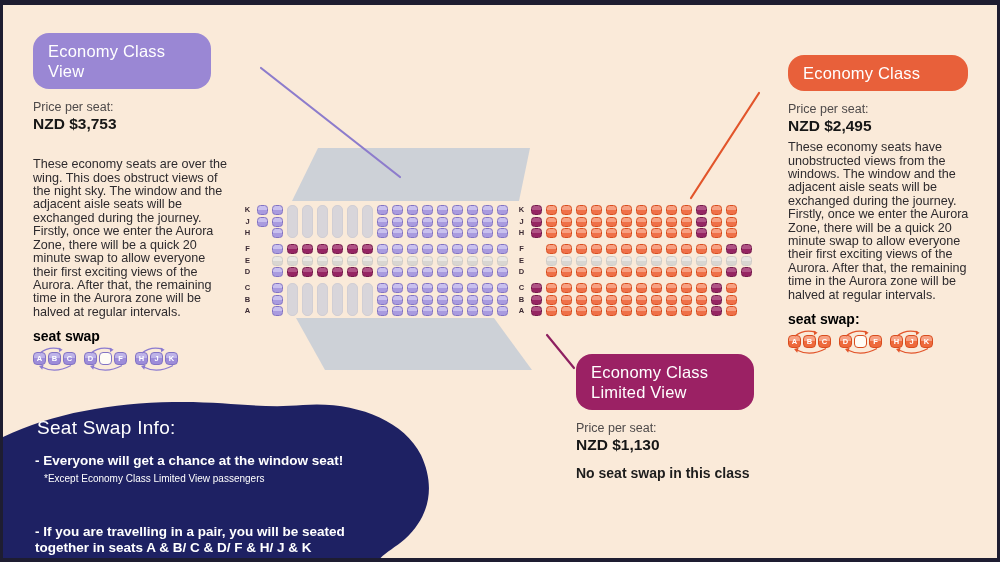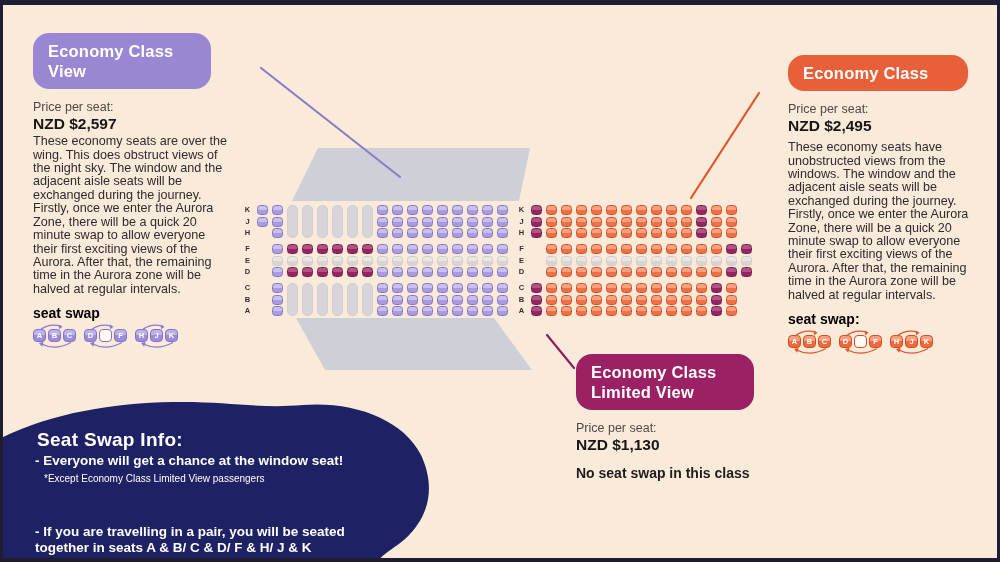--- a/index.html
+++ b/index.html
@@ -21,32 +21,32 @@
   .seat-col{display:flex;flex-direction:column;gap:1.5px;width:11px;}
   .seat{width:11px;height:10px;border-radius:3.5px;box-sizing:border-box;border:1px solid transparent;}
   .seat-hidden{visibility:hidden;}
   .seat-P{border-color:#8273c4;background:linear-gradient(180deg,#c9c0ee 45%,#a99bdf 45%);}
   .seat-O{border-color:#d94d1f;background:linear-gradient(180deg,#f7a183 45%,#ef7048 45%);}
   .seat-L{border-color:#761a4c;background:linear-gradient(180deg,#b05385 45%,#952562 45%);}
   .seat-E{border-color:#cfccc8;background:linear-gradient(180deg,#eae7e3 45%,#d9d6d1 45%);}
   .seat-bar{width:11px;height:33px;border-radius:5px;background:#d8d5da;border:1px solid #d1ced4;box-sizing:border-box;}
   
   .panel{position:absolute;z-index:4;}
-  .title-box{box-sizing:border-box;border-radius:16px;color:#fff;font-weight:700;
+  .title-box{box-sizing:border-box;border-radius:16px;color:#fff;font-weight:400;
     font-size:16.5px;line-height:1.22;padding:8px 10px 8px 15px;letter-spacing:.2px;}
   .title-box span{display:block;}
   #wing-panel{left:30px;top:28px;width:200px;}
   #wing-panel .title-box{width:178px;background:#9a87d4;}
   #no-wing-panel{left:785px;top:50px;width:196px;}
   #no-wing-panel .title-box{width:180px;background:#e8603a;}
   #limited-panel{left:573px;top:349px;width:200px;}
   #limited-panel .title-box{width:178px;background:#9b2164;}
   .price-label{font-size:12.5px;color:#4e4a4a;margin-top:11px;}
   .price-value{font-size:15.5px;font-weight:700;color:#161616;margin-top:1px;}
-  .desc{font-size:12.6px;line-height:13.4px;color:#2e2b2e;font-weight:500;margin-top:2px;}
+  .desc{font-size:12.6px;line-height:13.4px;color:#2e2b2e;font-weight:500;margin-top:25px;}
   #wing-panel .desc{width:196px;}
   #no-wing-panel .desc{width:198px;margin-top:6px;}
   #limited-panel .desc{width:200px;margin-top:9px;}
   .swap-label{font-size:14px;font-weight:700;color:#000000;margin-top:9px;}
   .no-swap{font-size:14px;font-weight:700;color:#1d1d1d;margin-top:11px;}
   
   .swap-row{display:flex;gap:8px;margin-top:2px;}
   .swap-group{position:relative;padding:6px 0 8px;}
   .swap-seats{display:flex;gap:2px;}
   .swap-seat{width:13px;height:13px;box-sizing:border-box;border-radius:4px;border:1px solid;
@@ -55,21 +55,21 @@
   .swap-purple .swap-seat{background:linear-gradient(180deg,#beb3e8 42%,#9d8cd9 42%);border-color:#8273c4;}
   .swap-orange{color:#e2552b;}
   .swap-orange .swap-seat{background:linear-gradient(180deg,#f7a183 42%,#ee6a3c 42%);border-color:#d94d1f;}
   .swap-seat.blank{background:#fffcf6;color:transparent;}
   .arc{position:absolute;left:0;width:45px;}
   .arc-top{top:0;height:8px;}
   .arc-bot{bottom:0;height:9px;}
   
   #blob{position:absolute;left:0;top:388px;width:440px;height:174px;z-index:3;pointer-events:none;}
   #swap-info{position:absolute;left:0;top:0;width:440px;height:562px;z-index:4;color:#fff;}
-  #swap-info .si-title{position:absolute;left:34px;top:424px;font-size:19px;font-weight:700;letter-spacing:.3px;}
+  #swap-info .si-title{position:absolute;left:34px;top:412px;font-size:19px;font-weight:400;letter-spacing:.3px;}
   #swap-info .si-item{position:absolute;left:32px;font-size:13.5px;font-weight:700;line-height:16px;width:352px;}
   #si-item1{top:448px;}
   #swap-info .si-note{position:absolute;left:41px;top:468px;font-size:10px;font-weight:400;}
   #si-item2{top:486px;}
   #si-item3{top:519px;}
 </style>
 </head>
 <body>
 
 <div id="canvas">
@@ -574,21 +574,21 @@
         </div>
       </div>
     </div>
 
   <div id="wing-panel" class="panel">
     <div class="title-box">
       <span>Economy Class</span>
       <span>View</span>
     </div>
     <div class="price-label">Price per seat:</div>
-    <div class="price-value">NZD $2,597</div>
+    <div class="price-value">NZD $3,753</div>
     <div class="desc">These economy seats are over the wing. This does obstruct views of the night sky. The window and the adjacent aisle seats will be exchanged during the journey. Firstly, once we enter the Aurora Zone, there will be a quick 20 minute swap to allow everyone their first exciting views of the Aurora. After that, the remaining time in the Aurora zone will be halved at regular intervals.</div>
     <div class="swap-label">seat swap</div>
     <div id="wing-swap" class="swap-row">
         <div class="swap-group swap-purple">
           <svg class="arc arc-top" viewBox="0 0 45 8">
             <path d="M7 7 Q 16 0 27.5 3.2" fill="none" stroke="currentColor" stroke-width="1.2"></path>
             <path d="M29.6 3.8 L25.6 1.5 L26.2 6.2 Z" fill="currentColor"></path>
           </svg>
           <div class="swap-seats">
             <div class="swap-seat">A</div>

